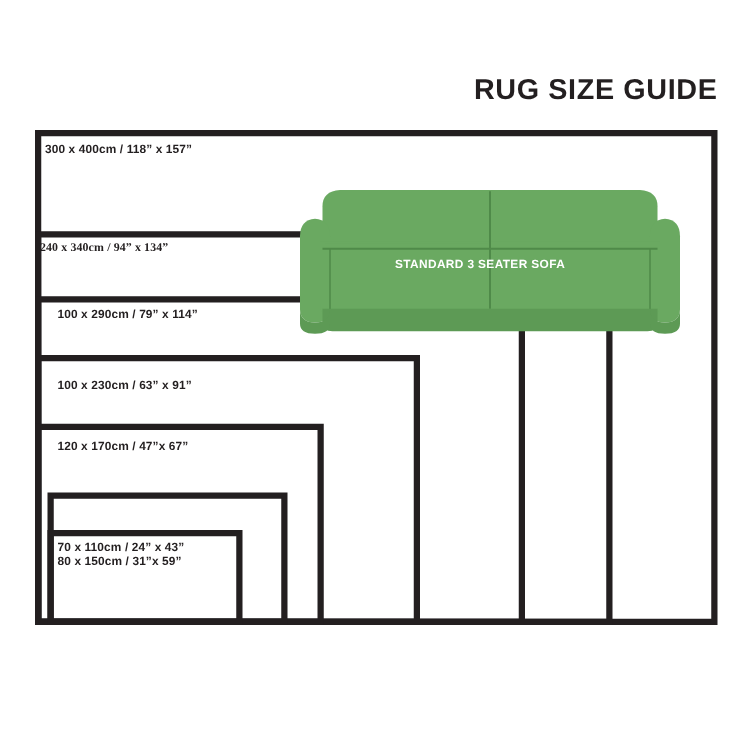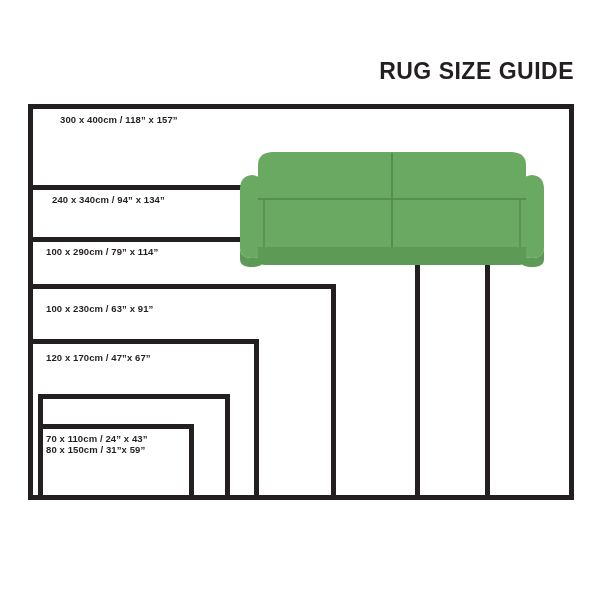--- a/index.html
+++ b/index.html
@@ -93,22 +93,23 @@
     <line x1="20" y1="56" x2="288" y2="56" stroke="#4f8a49" stroke-width="1.6"></line>
     <line x1="26" y1="56" x2="26" y2="112" stroke="#4f8a49" stroke-width="1.2"></line>
     <line x1="282" y1="56" x2="282" y2="112" stroke="#4f8a49" stroke-width="1.2"></line>
 
     <path d="M20 104 L288 104 L288 116 Q288 122 280 122 L28 122 Q20 122 20 116 Z" fill="#5d9a55"></path>
 
     <path d="M2 104 Q2 115 14 115 Q26 115 26 104 L26 116 Q26 124 14 124 Q2 124 2 116 Z" fill="#5d9a55"></path>
     <path d="M282 104 Q282 115 294 115 Q306 115 306 104 L306 116 Q306 124 294 124 Q282 124 282 116 Z" fill="#5d9a55"></path>
   </svg>
 
+  <div class="sofa-label">STANDARD 3 SEATER SOFA</div>
 
-  <div class="rug-label" style="left:60px;top:114px;">300 x 400cm / 118” x 157”</div>
-  <div class="rug-label" style="left:52px;top:194px;">240 x 340cm / 94” x 134”</div>
+  <div class="rug-label" style="left:36px;top:114px;">300 x 400cm / 118” x 157”</div>
+  <div class="rug-label" style="left:32px;top:194px;font-family:Liberation Serif, serif;">240 x 340cm / 94” x 134”</div>
   <div class="rug-label" style="left:46px;top:246px;">100 x 290cm / 79” x 114”</div>
   <div class="rug-label" style="left:46px;top:303px;">100 x 230cm / 63” x 91”</div>
   <div class="rug-label" style="left:46px;top:352px;">120 x 170cm / 47”x 67”</div>
   <div class="rug-label" style="left:46px;top:404px;margin-top:40px;">80 x 150cm / 31”x 59”</div>
   <div class="rug-label" style="left:46px;top:433px;">70 x 110cm / 24” x 43”</div>
 
 </div>
 
 </body></html>

